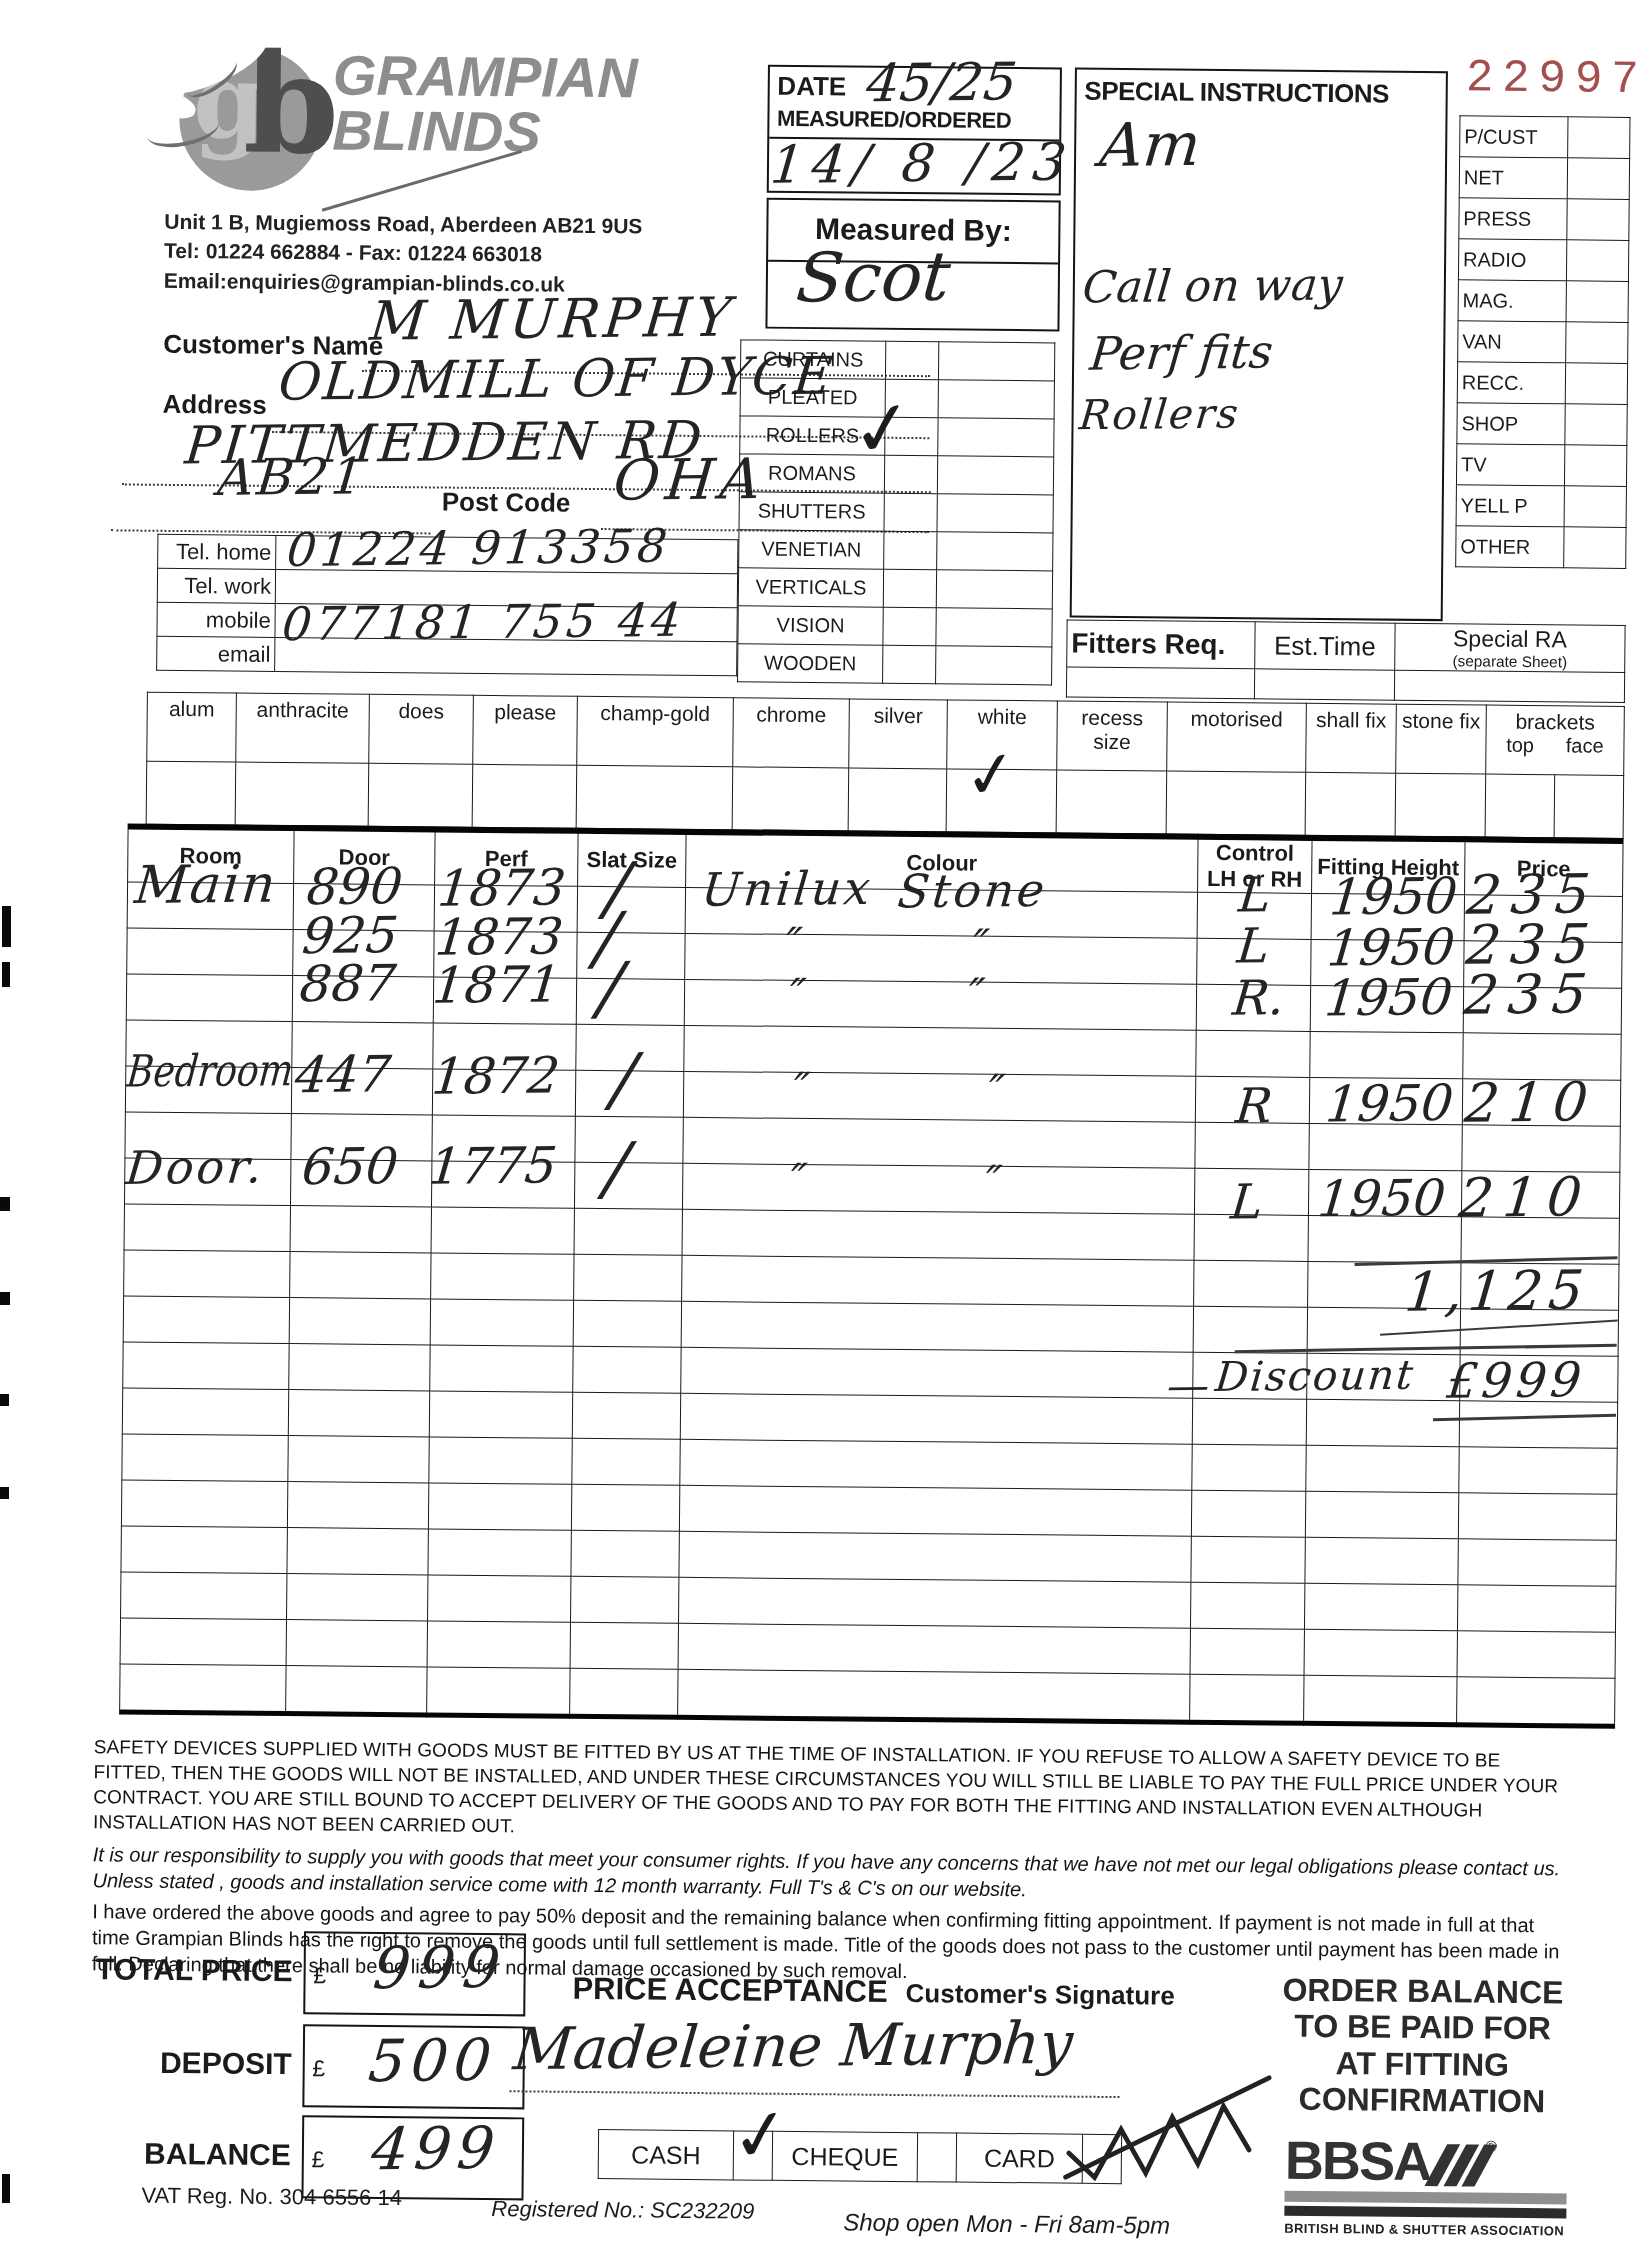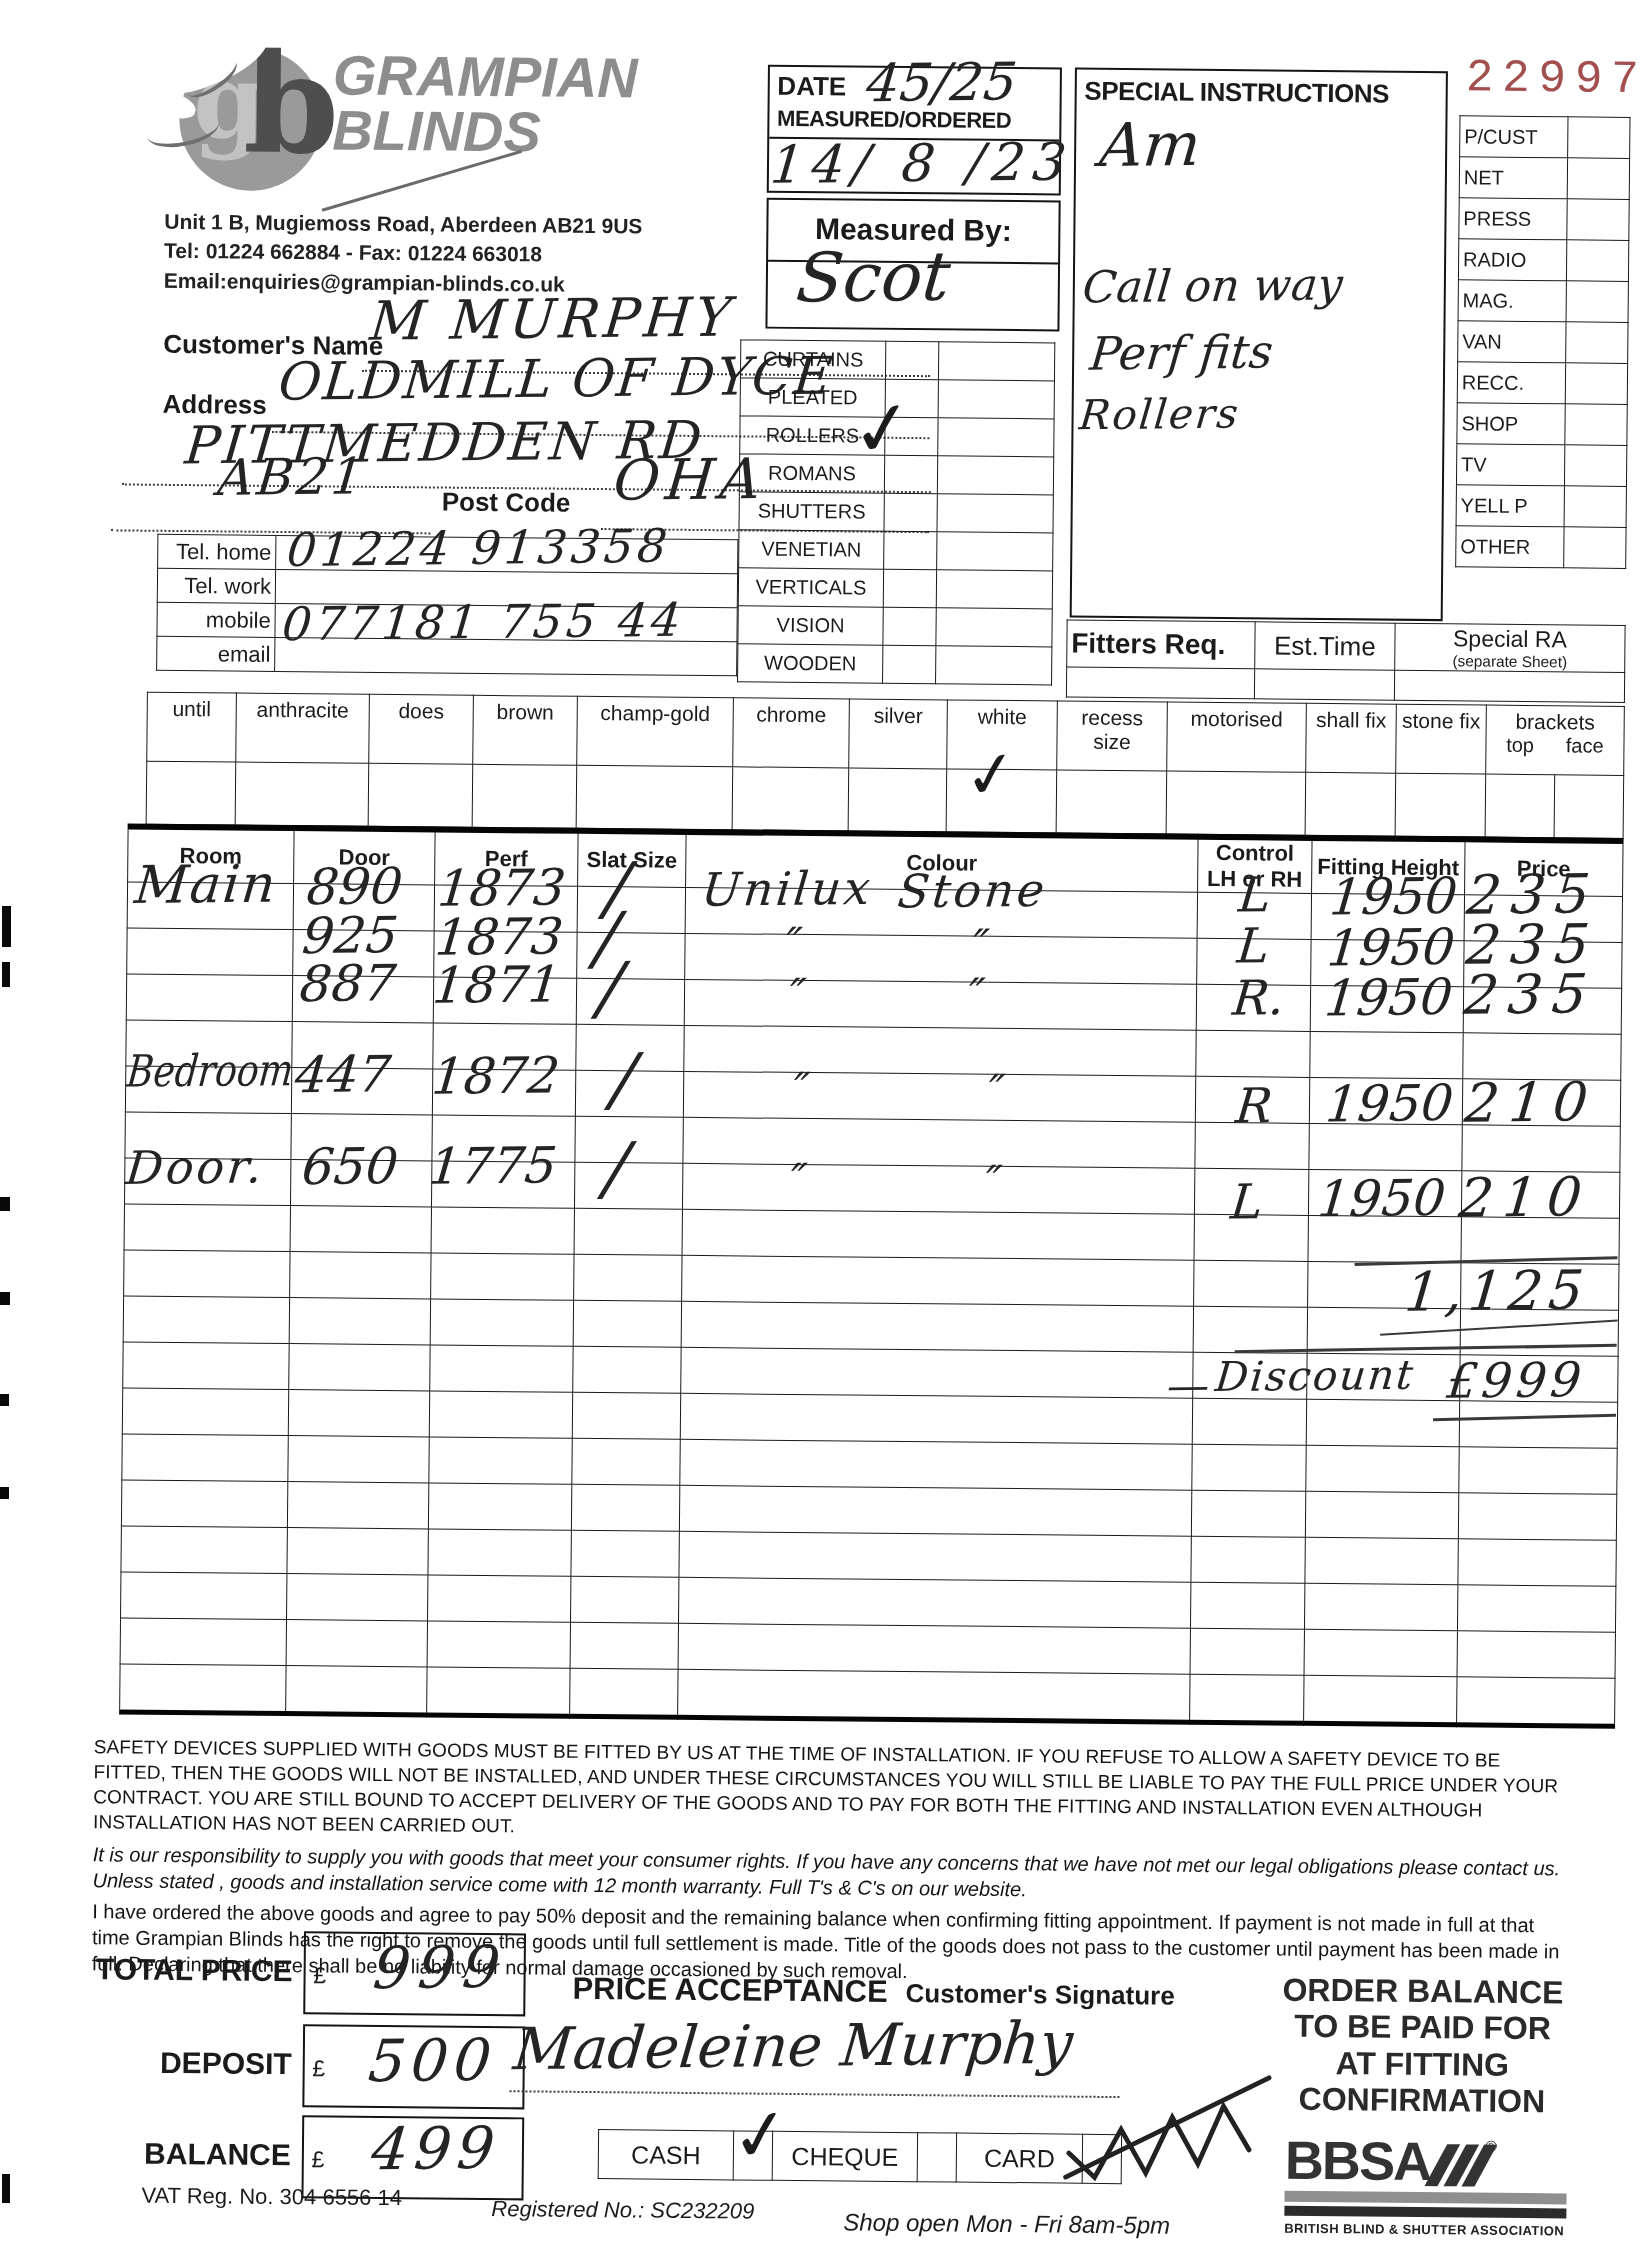--- a/index.html
+++ b/index.html
@@ -319,24 +319,24 @@
         <col style="width:110px;">
       <col style="width:110px;">
         <col style="width:139px;">
         <col style="width:90px;">
         <col style="width:90px;">
       <col style="width:69px;">
         <col style="width:69px;">
     </colgroup>
     <tbody>
         <tr>
-      <td style="height:64px;">until</td>
+      <td style="height:64px;">alum</td>
       <td>anthracite</td>
       <td>does</td>
-      <td>brown</td>
+      <td>please</td>
       <td>champ-gold</td>
       <td>chrome</td>
       <td>silver</td>
       <td>white</td>
       <td>recess size</td>
       <td>motorised</td>
       <td>shall fix</td>
       <td>stone fix</td>
       <td colspan="2">
         <div>brackets</div>

